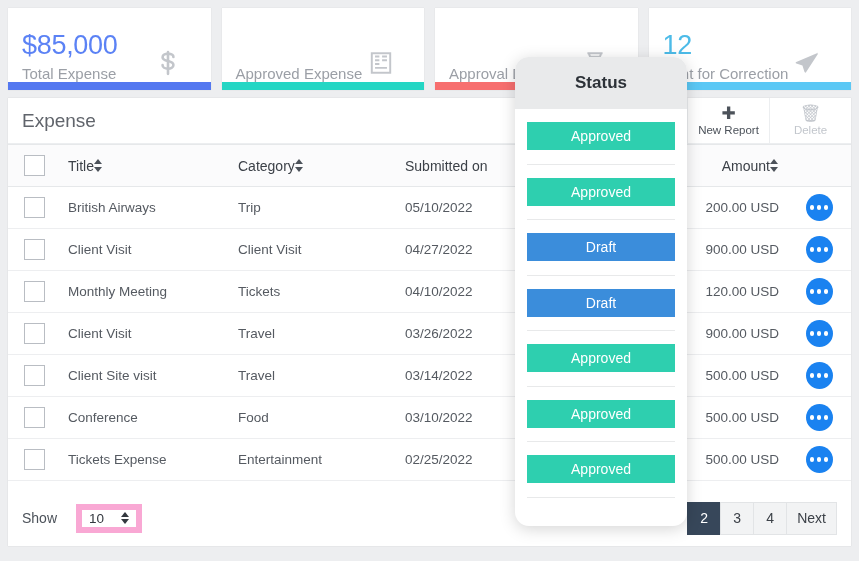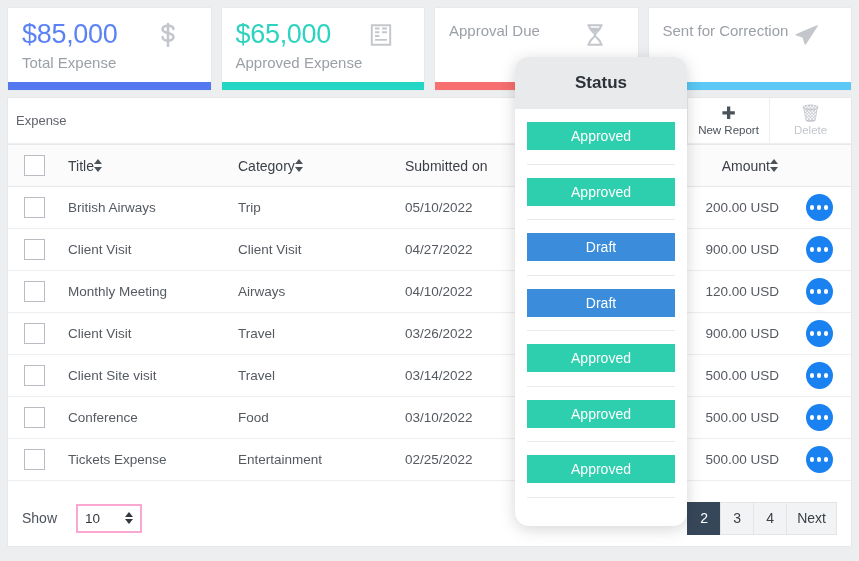--- a/index.html
+++ b/index.html
@@ -20,21 +20,21 @@
   }
   .card {
     flex: 1 1 0;
     background: #ffffff;
     display: flex; flex-direction: column;
     position: relative;
     box-shadow: 0 0 1px rgba(0,0,0,.12);
   }
   .card-body {
     flex: 1; padding: 10px 30px 0 14px;
-    display: flex; align-items: flex-start; justify-content: space-between;
+    display: flex; align-items: flex-end; justify-content: space-between;
   }
   .card-texts { display: flex; flex-direction: column; }
   .card-value {
     font-size: 27px; line-height: 32px; font-weight: 400;
     letter-spacing: -0.3px; white-space: nowrap;
   }
   .card-label {
     font-size: 15px; color: #9b9fa6; margin-top: 4px; white-space: nowrap;
   }
   .card-icon { color: #c3c6cb; flex: 0 0 auto; margin-top: 2px; }
@@ -46,21 +46,21 @@
     width: 843px; height: 448px;
     background: #ffffff;
     box-shadow: 0 0 1px rgba(0,0,0,.18);
   }
   .panel-head {
     height: 46px; display: flex; align-items: stretch;
     border-bottom: 1px solid #eceef0;
   }
   .panel-title {
     flex: 1; display: flex; align-items: center;
-    padding-left: 8px; font-size: 13px; color: #60646b; font-weight: 400;
+    padding-left: 14px; font-size: 19px; color: #60646b; font-weight: 400;
   }
   .tool-btn {
     width: 82px; display: flex; flex-direction: column;
     align-items: center; justify-content: center; gap: 1px;
     border-left: 1px solid #eceef0;
     color: #4c525a; cursor: pointer;
   }
   .tool-btn.disabled { color: #c2c6cc; cursor: default; }
   .tool-ico { font-size: 17px; line-height: 18px; }
   .tool-lbl { font-size: 11.5px; }
@@ -112,21 +112,21 @@
   }
   .dots i { width: 4.5px; height: 4.5px; border-radius: 50%; background: #fff; display: block; }
 
   
   .foot {
     position: absolute; left: 0; right: 0; bottom: 0; height: 56px;
     display: flex; align-items: center; padding: 0 14px;
   }
   .show-lbl { font-size: 14px; color: #4c525a; margin-right: 19px; }
   .show-sel {
-    width: 66px; height: 29px; border: 2px solid #f9a8d4; background: #fff;
+    width: 66px; height: 29px; border: 6px solid #f9a8d4; background: #fff;
     display: flex; align-items: center; justify-content: space-between;
     padding: 0 7px; font-size: 13.5px; color: #33383f; cursor: pointer;
   }
   .stepper { display: flex; flex-direction: column; gap: 2px; }
   .stepper span { width: 0; height: 0; border-left: 4px solid transparent; border-right: 4px solid transparent; }
   .stepper .up { border-bottom: 5px solid #33383f; }
   .stepper .dn { border-top: 5px solid #33383f; }
   .pager { margin-left: auto; display: flex; }
   .pg {
     min-width: 34px; height: 33px; padding: 0 10px;
@@ -172,21 +172,20 @@
           <div class="card-icon"><svg width="26" height="30" viewBox="0 0 24 24" fill="none" stroke="currentColor" stroke-width="2.4" stroke-linecap="round">
               <path d="M12 2v20"></path>
               <path d="M17 6.5c0-2-2.2-3-5-3s-5 1.1-5 3.2c0 4.6 10 2.5 10 7.1 0 2.1-2.2 3.4-5 3.4s-5-1.2-5-3.2"></path>
             </svg></div>
         </div>
         <div class="card-bar" style="background:#5478f0"></div>
       </div>
       <div class="card">
         <div class="card-body">
           <div class="card-texts">
-            <div class="card-value" style="color:#2ed3c0">$65,000</div>
             <div class="card-label">Approved Expense</div>
           </div>
           <div class="card-icon"><svg width="26" height="30" viewBox="0 0 24 24" fill="none" stroke="currentColor" stroke-width="1.8">
               <rect x="3.5" y="3" width="17" height="18"></rect>
               <path d="M6.5 6h4M13 6h4.5M6.5 9.5h4M13 9.5h4.5M6.5 13h4M6.5 16.5h11"></path>
             </svg></div>
         </div>
         <div class="card-bar" style="background:#24d6c4"></div>
       </div>
       <div class="card">
@@ -199,20 +198,21 @@
               <path d="M6.5 3c0 5 5.5 6.3 5.5 9s-5.5 4-5.5 9"></path>
               <path d="M17.5 3c0 5-5.5 6.3-5.5 9s5.5 4 5.5 9"></path>
               <path d="M6.8 5.2h10.4L12 10z" fill="currentColor" stroke="none"></path>
             </svg></div>
         </div>
         <div class="card-bar" style="background:#f76f6f"></div>
       </div>
       <div class="card">
         <div class="card-body">
           <div class="card-texts">
+            <div class="card-value" style="color:#4cbbe8">12</div>
             <div class="card-label">Sent for Correction</div>
           </div>
           <div class="card-icon"><svg width="28" height="30" viewBox="0 0 24 24" fill="currentColor">
               <path d="M21.5 3.2 2.8 11.1c-.7.3-.7 1.2.1 1.4l5.2 1.6 1.7 5.5c.2.8 1.2.9 1.5.2l9.9-15.2c.4-.6-.2-1.3-.8-1.1z"></path>
             </svg></div>
         </div>
         <div class="card-bar" style="background:#5bc8f5"></div>
       </div>
     </div>
 
@@ -300,21 +300,21 @@
                 <i></i>
                 <i></i>
                 <i></i>
               </span></td>
           </tr>
           <tr>
             <td class="c-chk">
               <span class="cbox"></span>
             </td>
             <td class="c-tit">Monthly Meeting</td>
-            <td class="c-cat">Airways</td>
+            <td class="c-cat">Tickets</td>
             <td class="c-sub">04/10/2022</td>
             <td class="c-sta">
               <span class="pill" style="background:#3b8ddb">Draft</span>
             </td>
             <td class="c-amt">120.00 USD</td>
             <td class="c-act"><span class="dots">
                 <i></i>
                 <i></i>
                 <i></i>
               </span></td>

